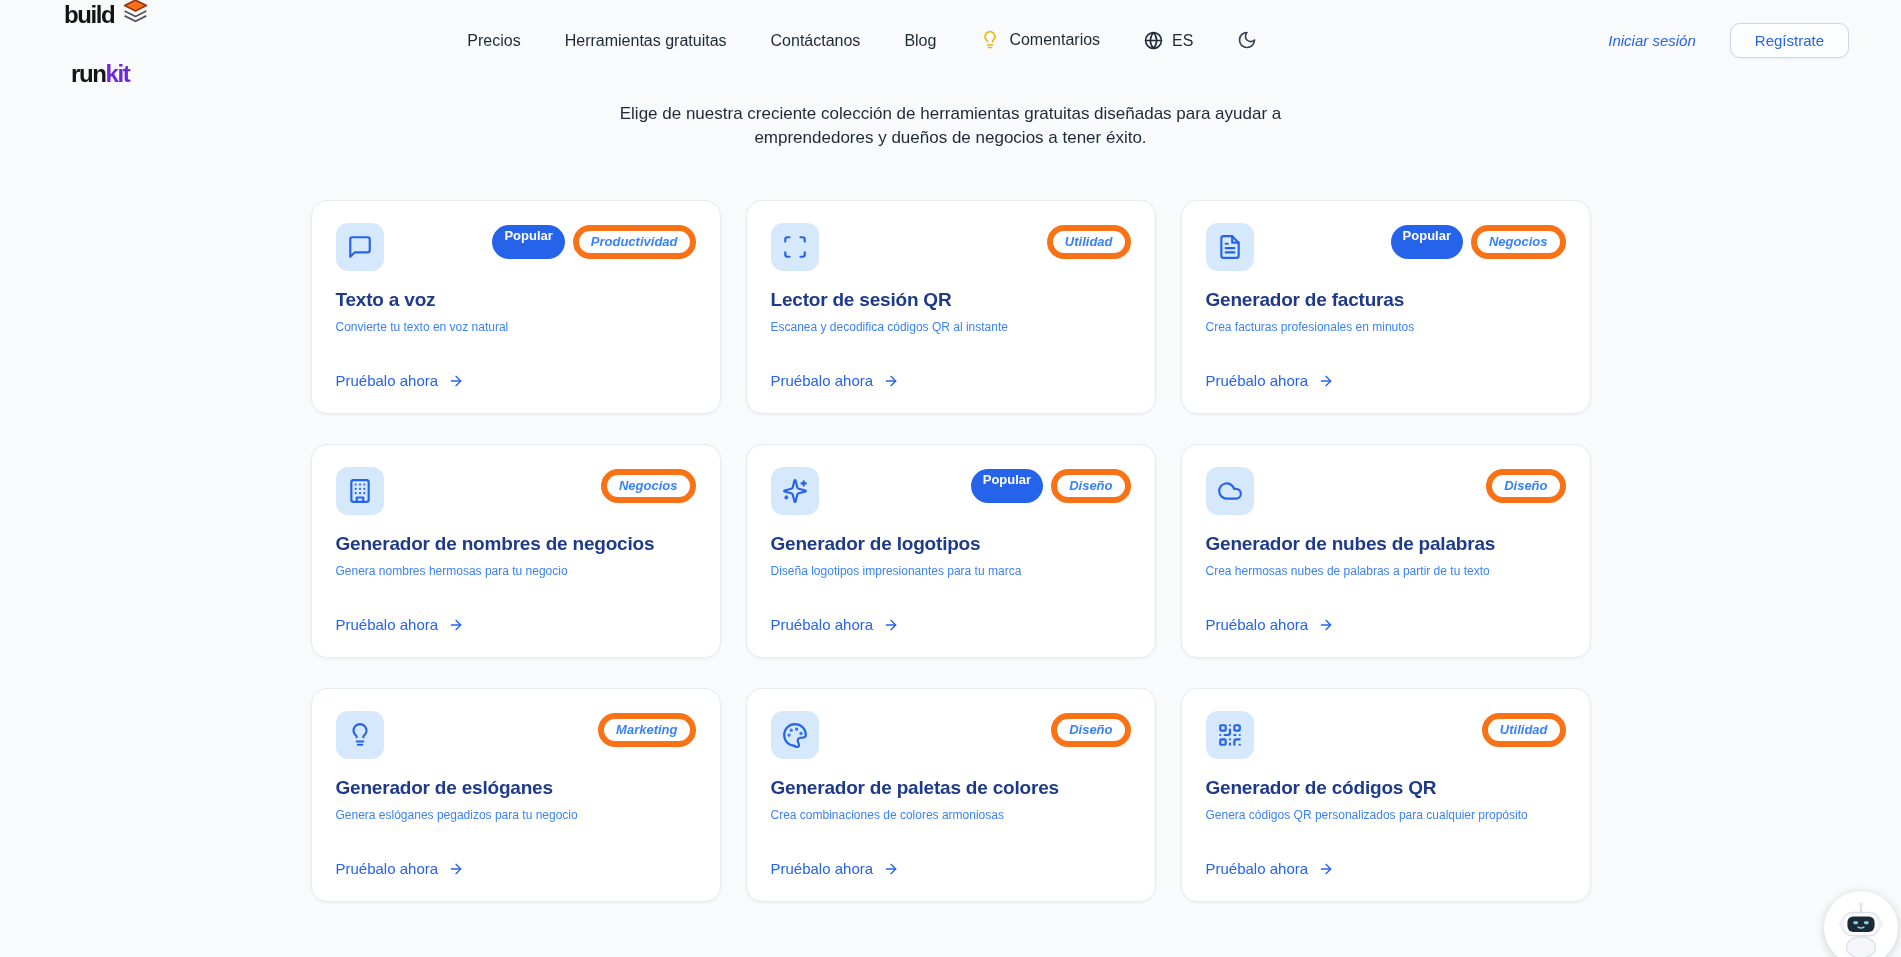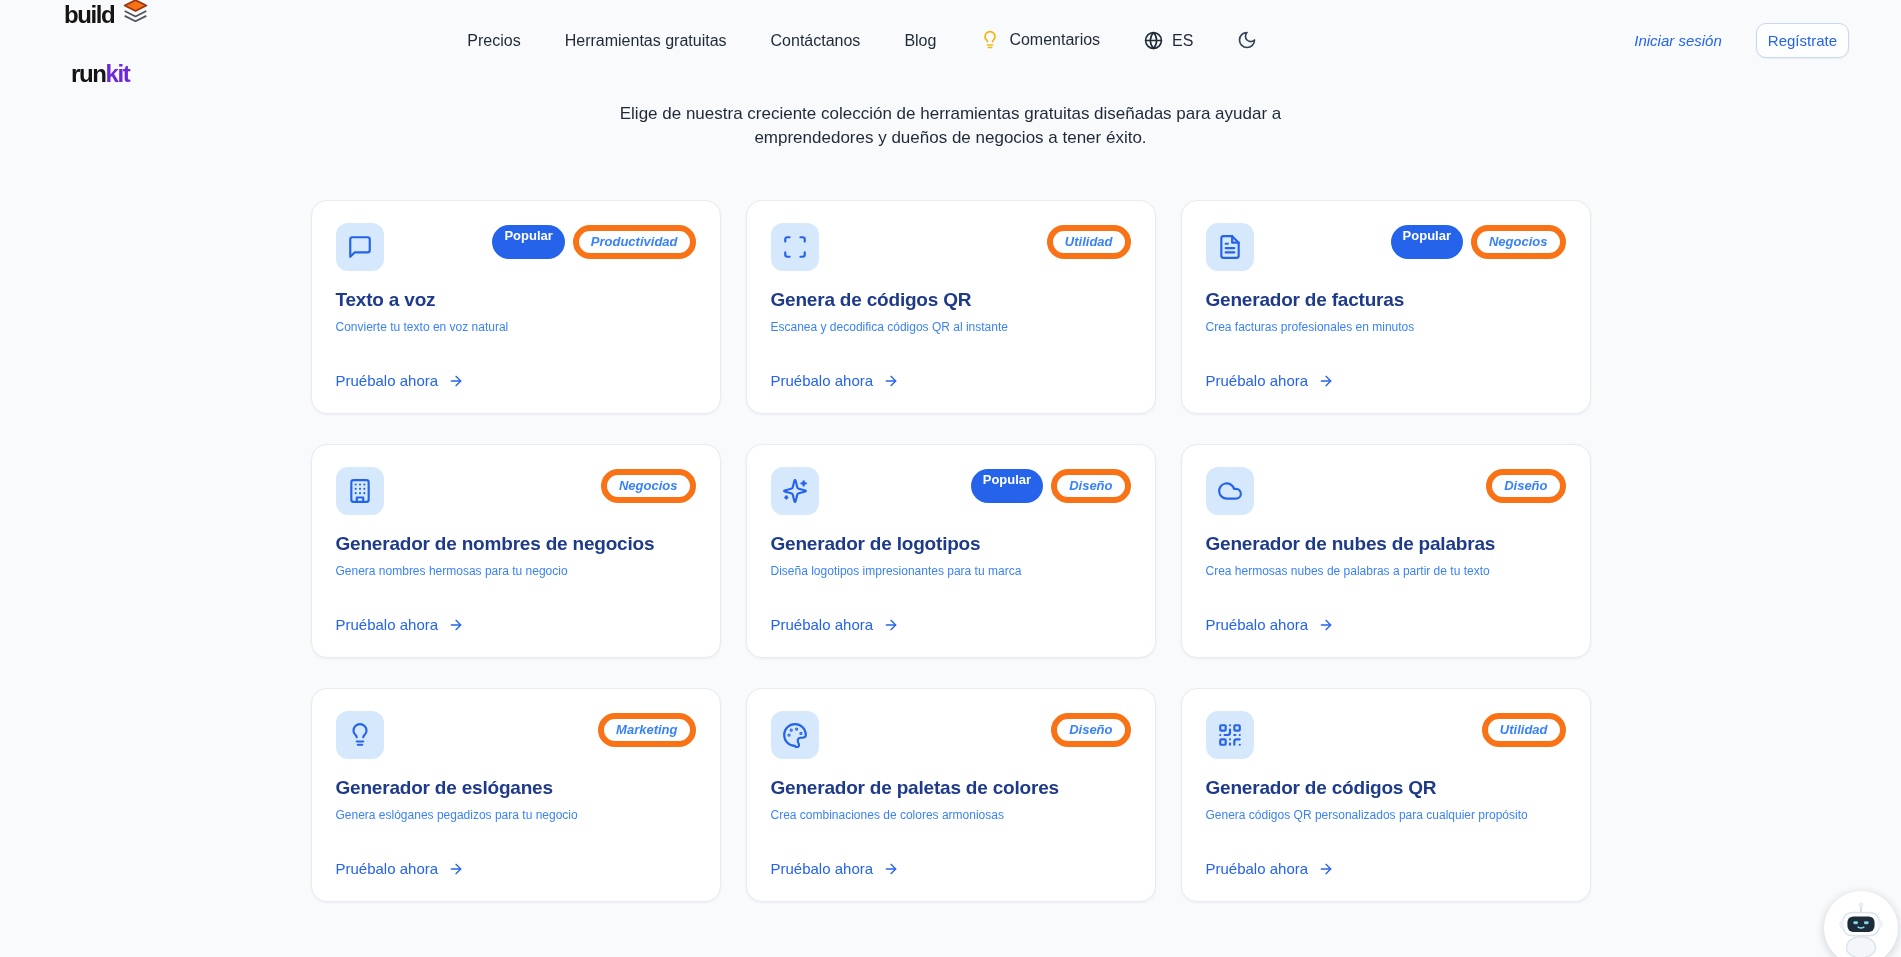--- a/index.html
+++ b/index.html
@@ -22,21 +22,21 @@
   .logo .purple { color:#6d28d9; }
   .nav { display:flex; align-items:flex-end; gap:44px; margin-left:318px; }
   .nav-link { font-size:16px; font-weight:500; color:#1f2937; cursor:pointer; white-space:nowrap; }
   .nav-group { display:flex; align-items:center; gap:9px; cursor:pointer; }
   .icon-btn { display:flex; align-items:center; justify-content:center; cursor:pointer; }
   .auth { margin-left:auto; display:flex; align-items:center; gap:34px; }
   .login-link { color:#2563eb; font-size:15px; font-weight:500; cursor:pointer; white-space:nowrap;font-style:italic; }
   .signup-btn {
     background:#fdfeff; border:1px solid #c7d7ee; border-radius:10px;
     color:#2563eb; font-size:15px; font-weight:500; font-family:inherit;
-    padding:8px 11px; cursor:pointer; box-shadow:0 1px 2px rgba(16,24,40,.05);
+    padding:8px 24px; cursor:pointer; box-shadow:0 1px 2px rgba(16,24,40,.05);
   }
 
   
   .hero-sub {
     margin:26px auto 0; max-width:700px; text-align:center;
     font-size:17px; line-height:1.42; color:#1f2937;
   }
 
   
   .grid {
@@ -172,21 +172,21 @@
             <path d="M3 7V5a2 2 0 0 1 2-2h2"></path>
             <path d="M17 3h2a2 2 0 0 1 2 2v2"></path>
             <path d="M21 17v2a2 2 0 0 1-2 2h-2"></path>
             <path d="M7 21H5a2 2 0 0 1-2-2v-2"></path>
           </svg>
       </div>
       <div class="badges">
         <span class="badge outline">Utilidad</span>
       </div>
     </div>
-    <h3 class="card-title">Genera de códigos QR</h3>
+    <h3 class="card-title">Lector de sesión QR</h3>
     <p class="card-desc">Escanea y decodifica códigos QR al instante</p>
     <a class="card-cta">
       <span>Pruébalo ahora</span>
       <span style="display:flex;">
           <svg width="16" height="16" viewBox="0 0 24 24" fill="none" stroke="currentColor" stroke-width="2" stroke-linecap="round" stroke-linejoin="round">
             <path d="M5 12h14"></path>
             <path d="m12 5 7 7-7 7"></path>
           </svg>
         </span>
     </a>

